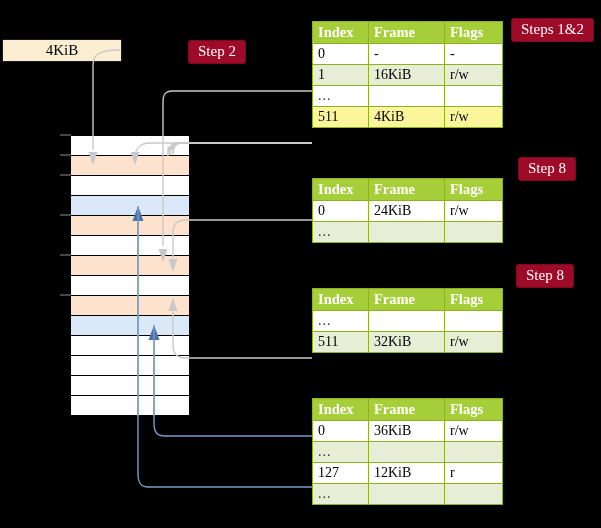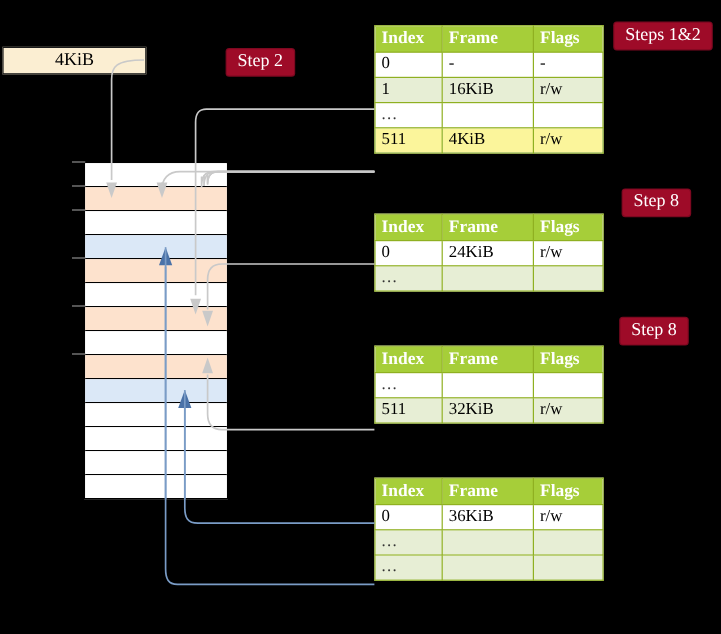--- a/index.html
+++ b/index.html
@@ -172,20 +172,25 @@
       <td>0</td>
       <td>36KiB</td>
       <td>r/w</td>
     </tr>
     <tr>
       <td class="alt dots">...</td>
       <td class="alt"></td>
       <td class="alt"></td>
     </tr>
     <tr>
+      <td>127</td>
+      <td>12KiB</td>
+      <td>r</td>
+    </tr>
+    <tr>
       <td class="alt dots">...</td>
       <td class="alt"></td>
       <td class="alt"></td>
     </tr>
   </tbody>
     </table>
 
   <svg class="wires" viewBox="0 0 601 528">
 
     <g>

